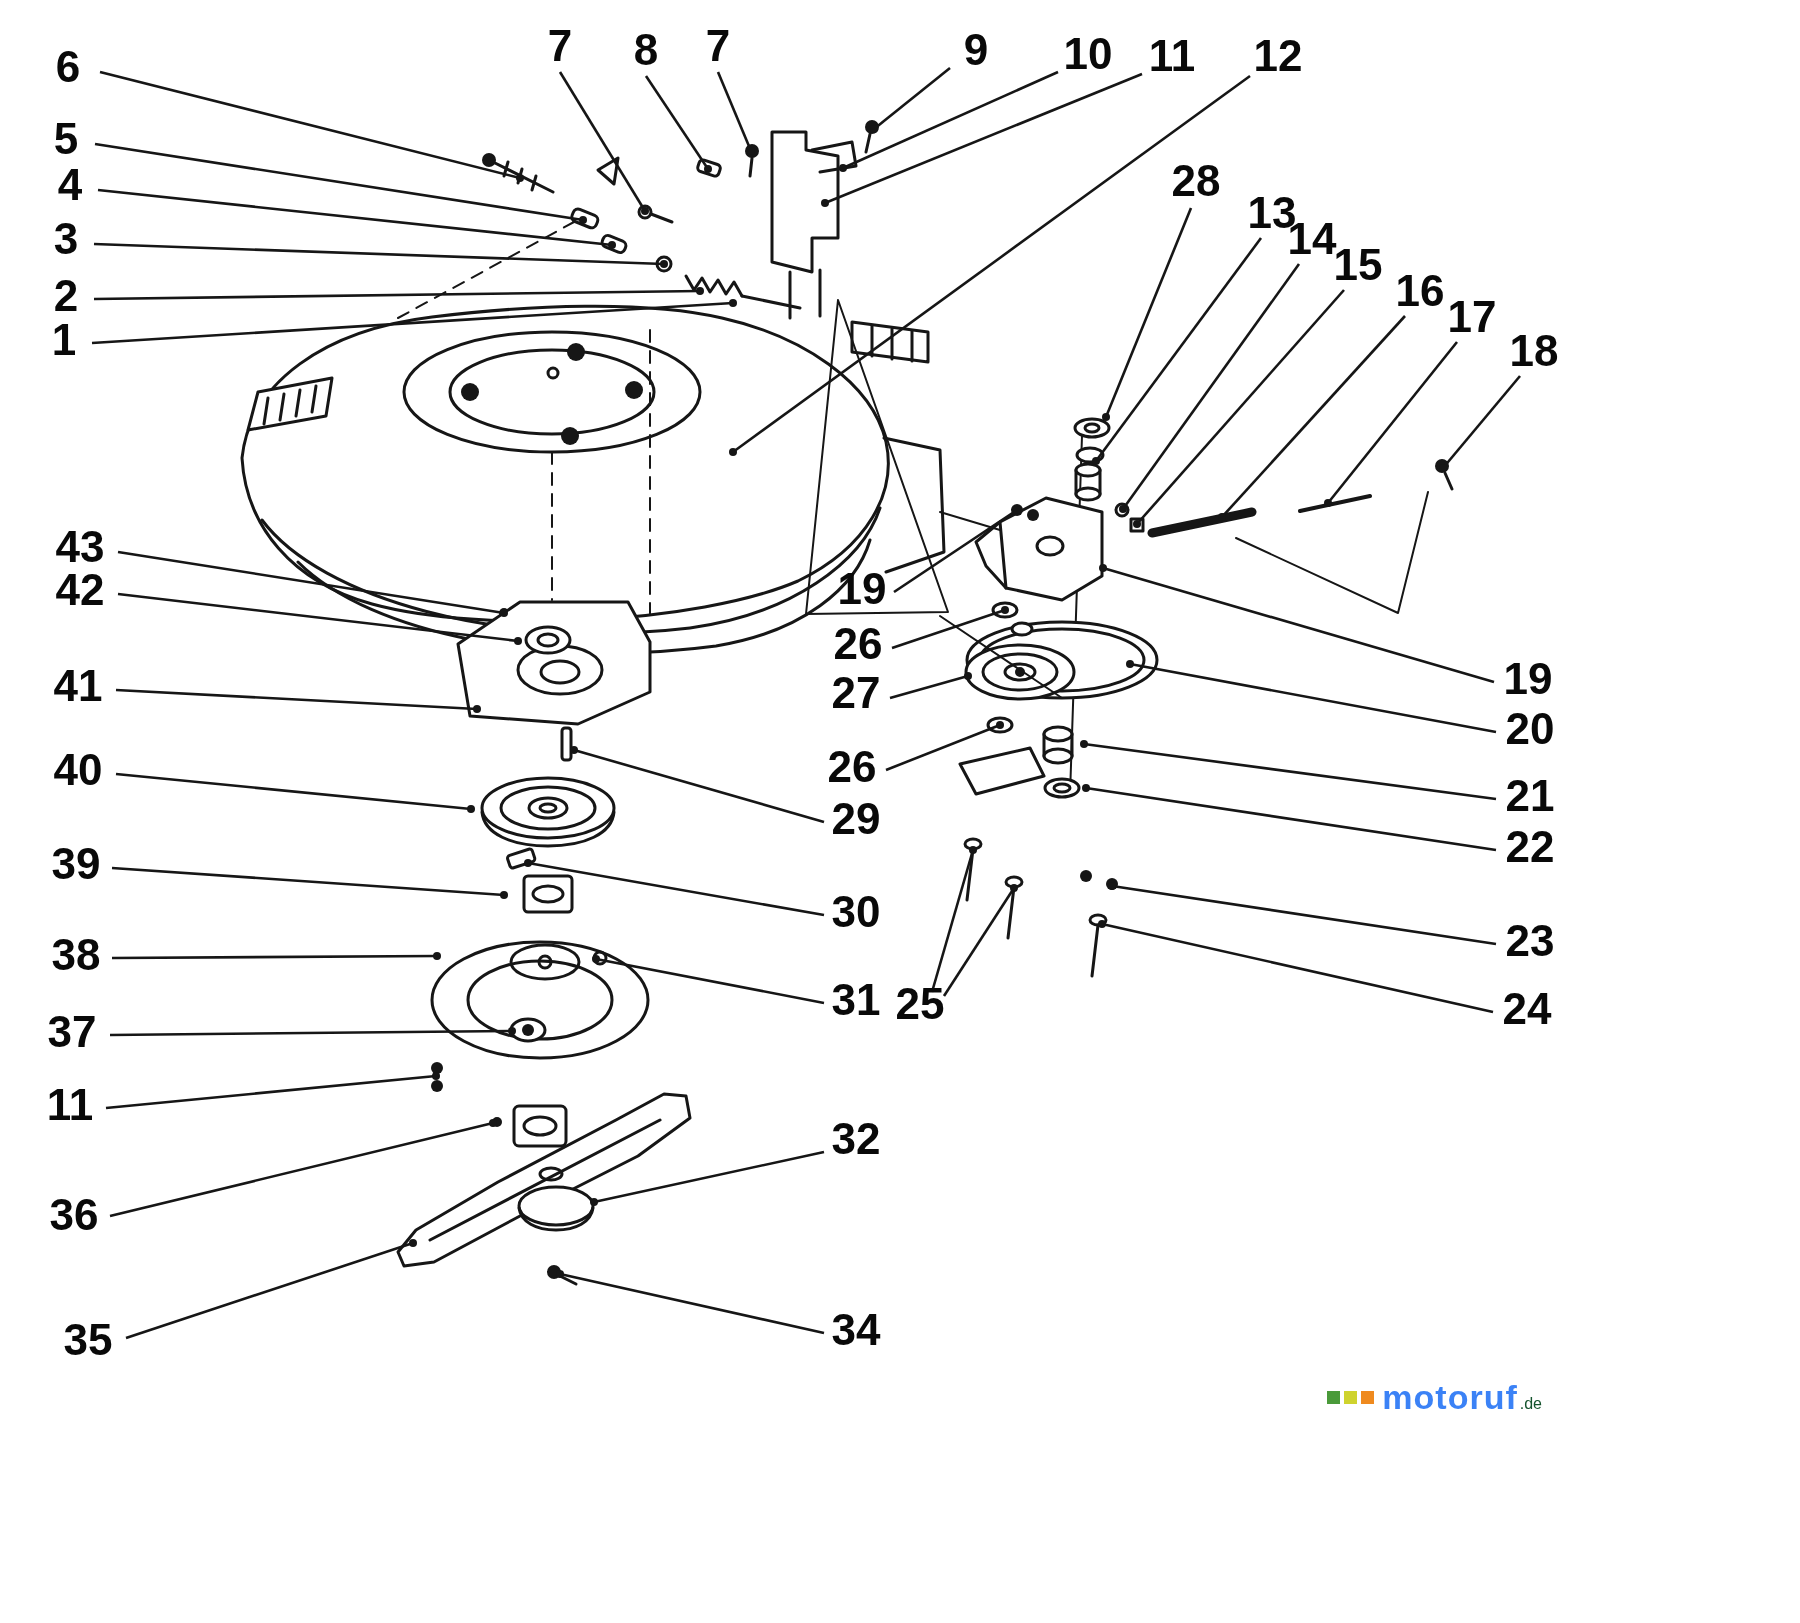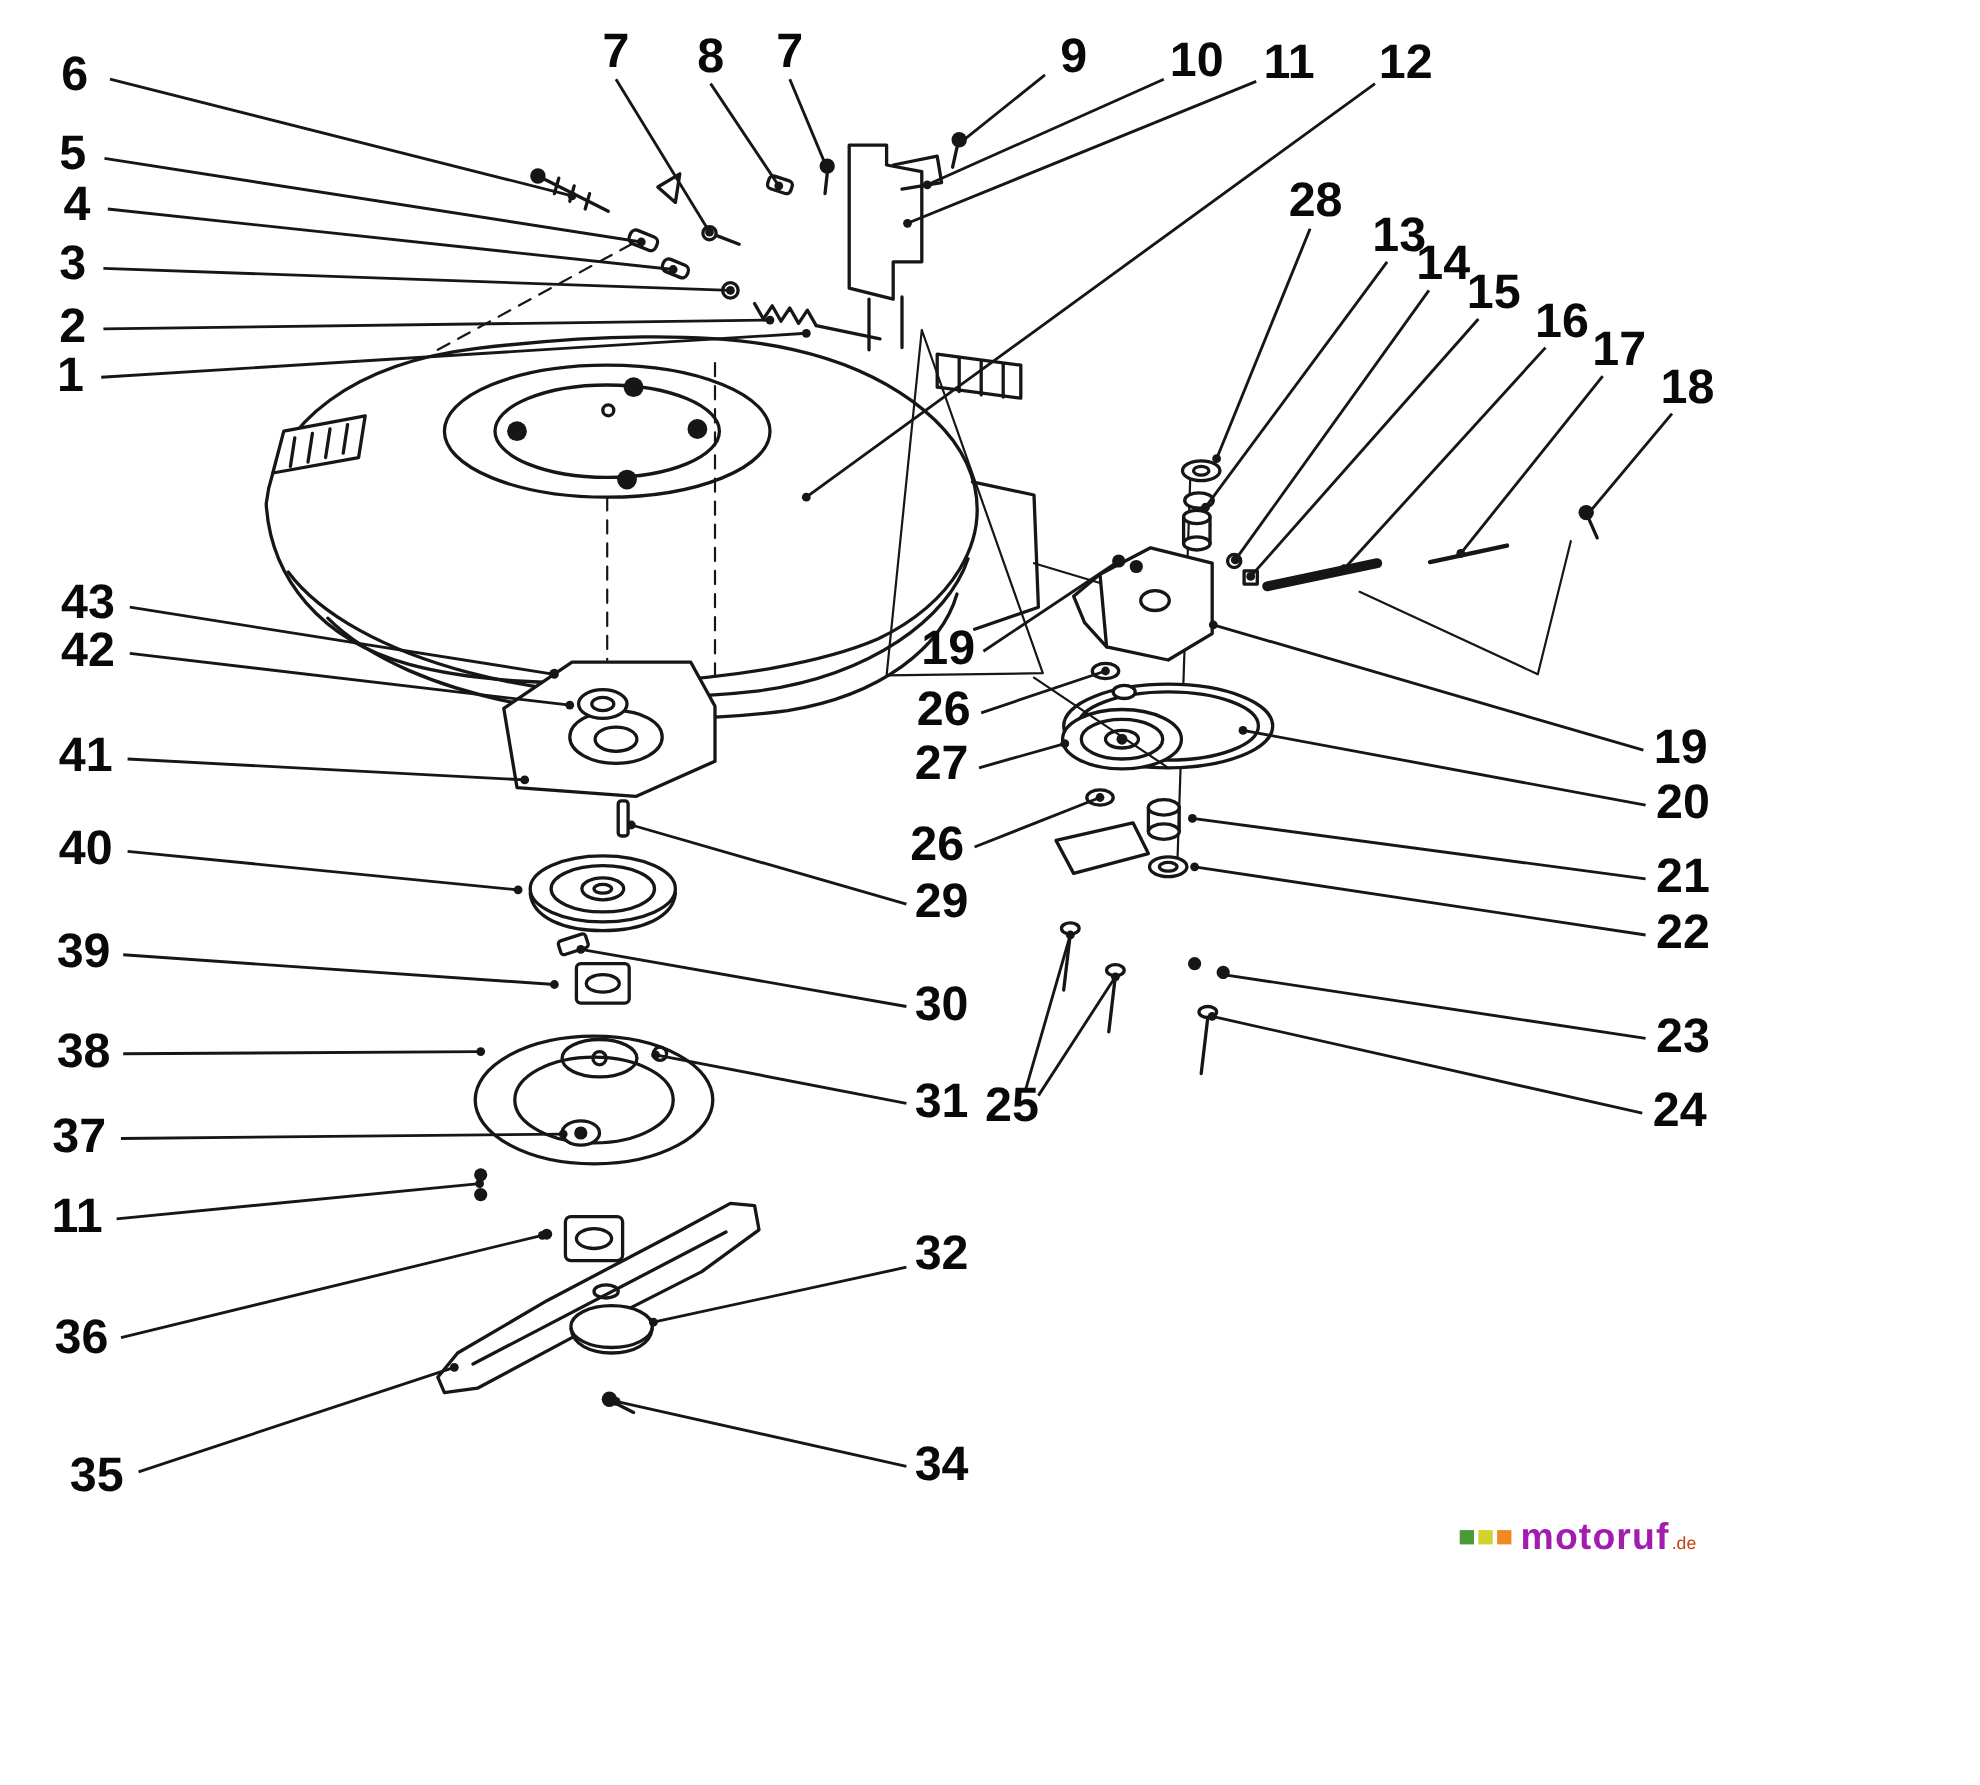--- a/index.html
+++ b/index.html
@@ -15,22 +15,22 @@
   #artwork .thick{stroke-width:9;}
   #artwork .rod{stroke-width:4;}
   #artwork .dash{stroke-width:2;stroke-dasharray:12 9;}
   
   #leader-lines line{stroke:#161616;stroke-width:2.6;}
   #leader-lines circle{fill:#161616;stroke:none;}
   #callout-labels text{font:700 44px "Liberation Sans",sans-serif;fill:#090909;text-anchor:middle;}
   
   .watermark{position:absolute;right:258px;bottom:206px;display:flex;align-items:baseline;gap:2px;}
   .watermark .sq{width:13px;height:13px;display:inline-block;margin-right:2px;align-self:center;}
-  .watermark .brand{font:700 34px "Liberation Sans",sans-serif;color:#a21caf;letter-spacing:1px;margin-left:4px;text-align:center;}
-  .watermark .tld{font:400 16px "Liberation Sans",sans-serif;color:#c2410c;}
+  .watermark .brand{font:700 34px "Liberation Sans",sans-serif;color:#3b82f6;letter-spacing:1px;margin-left:4px;text-align:center;}
+  .watermark .tld{font:400 16px "Liberation Sans",sans-serif;color:#14532d;}
 </style>
 </head>
 <body>
 
 <div class="canvas">
 
   <svg width="1800" height="1623" viewBox="0 0 1800 1623">
 
     <g id="artwork">
 

